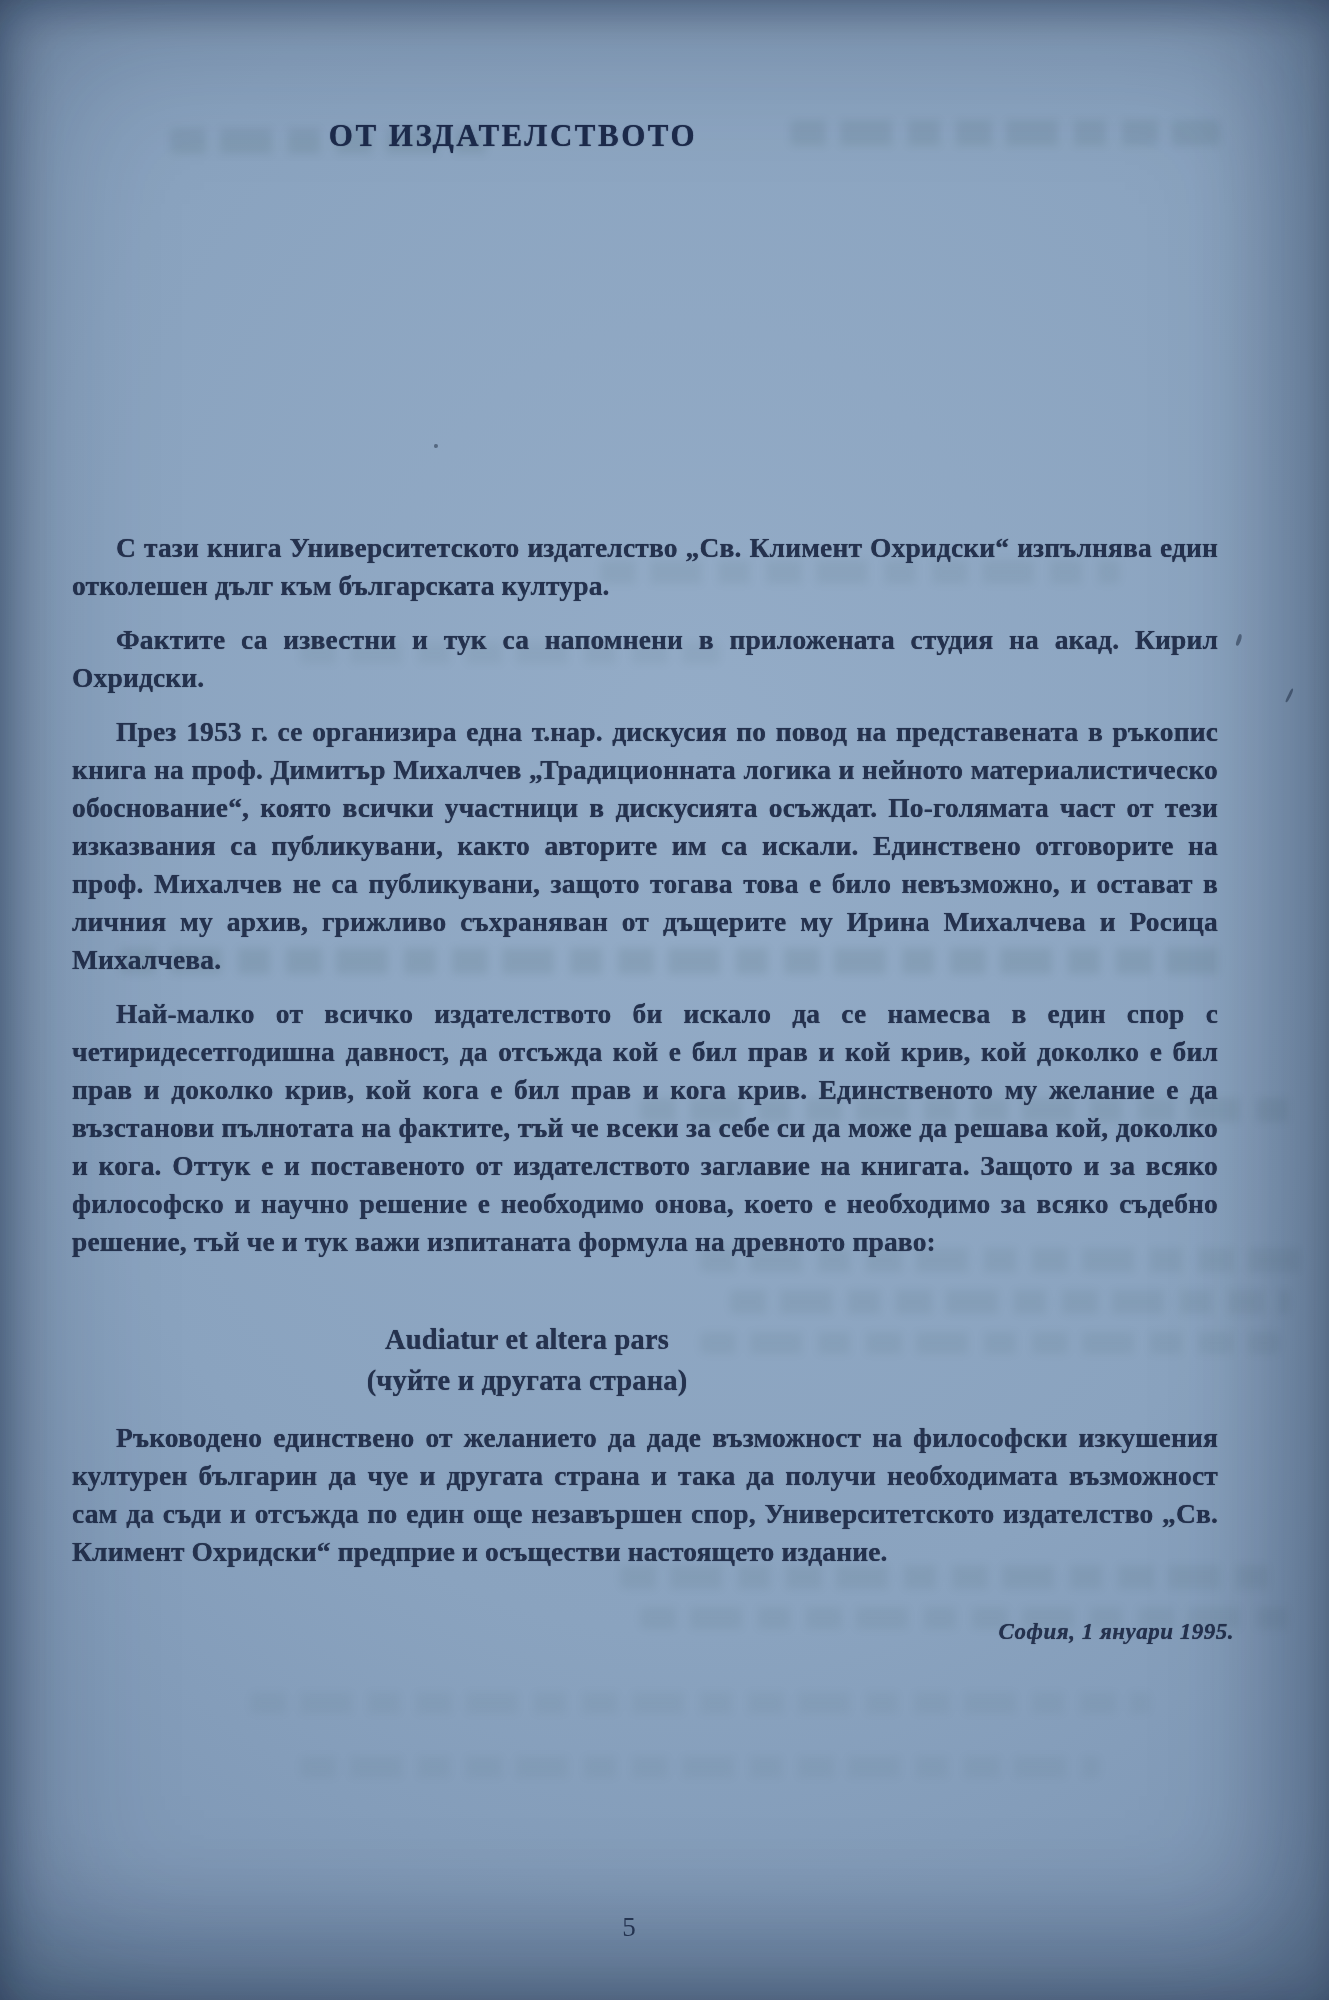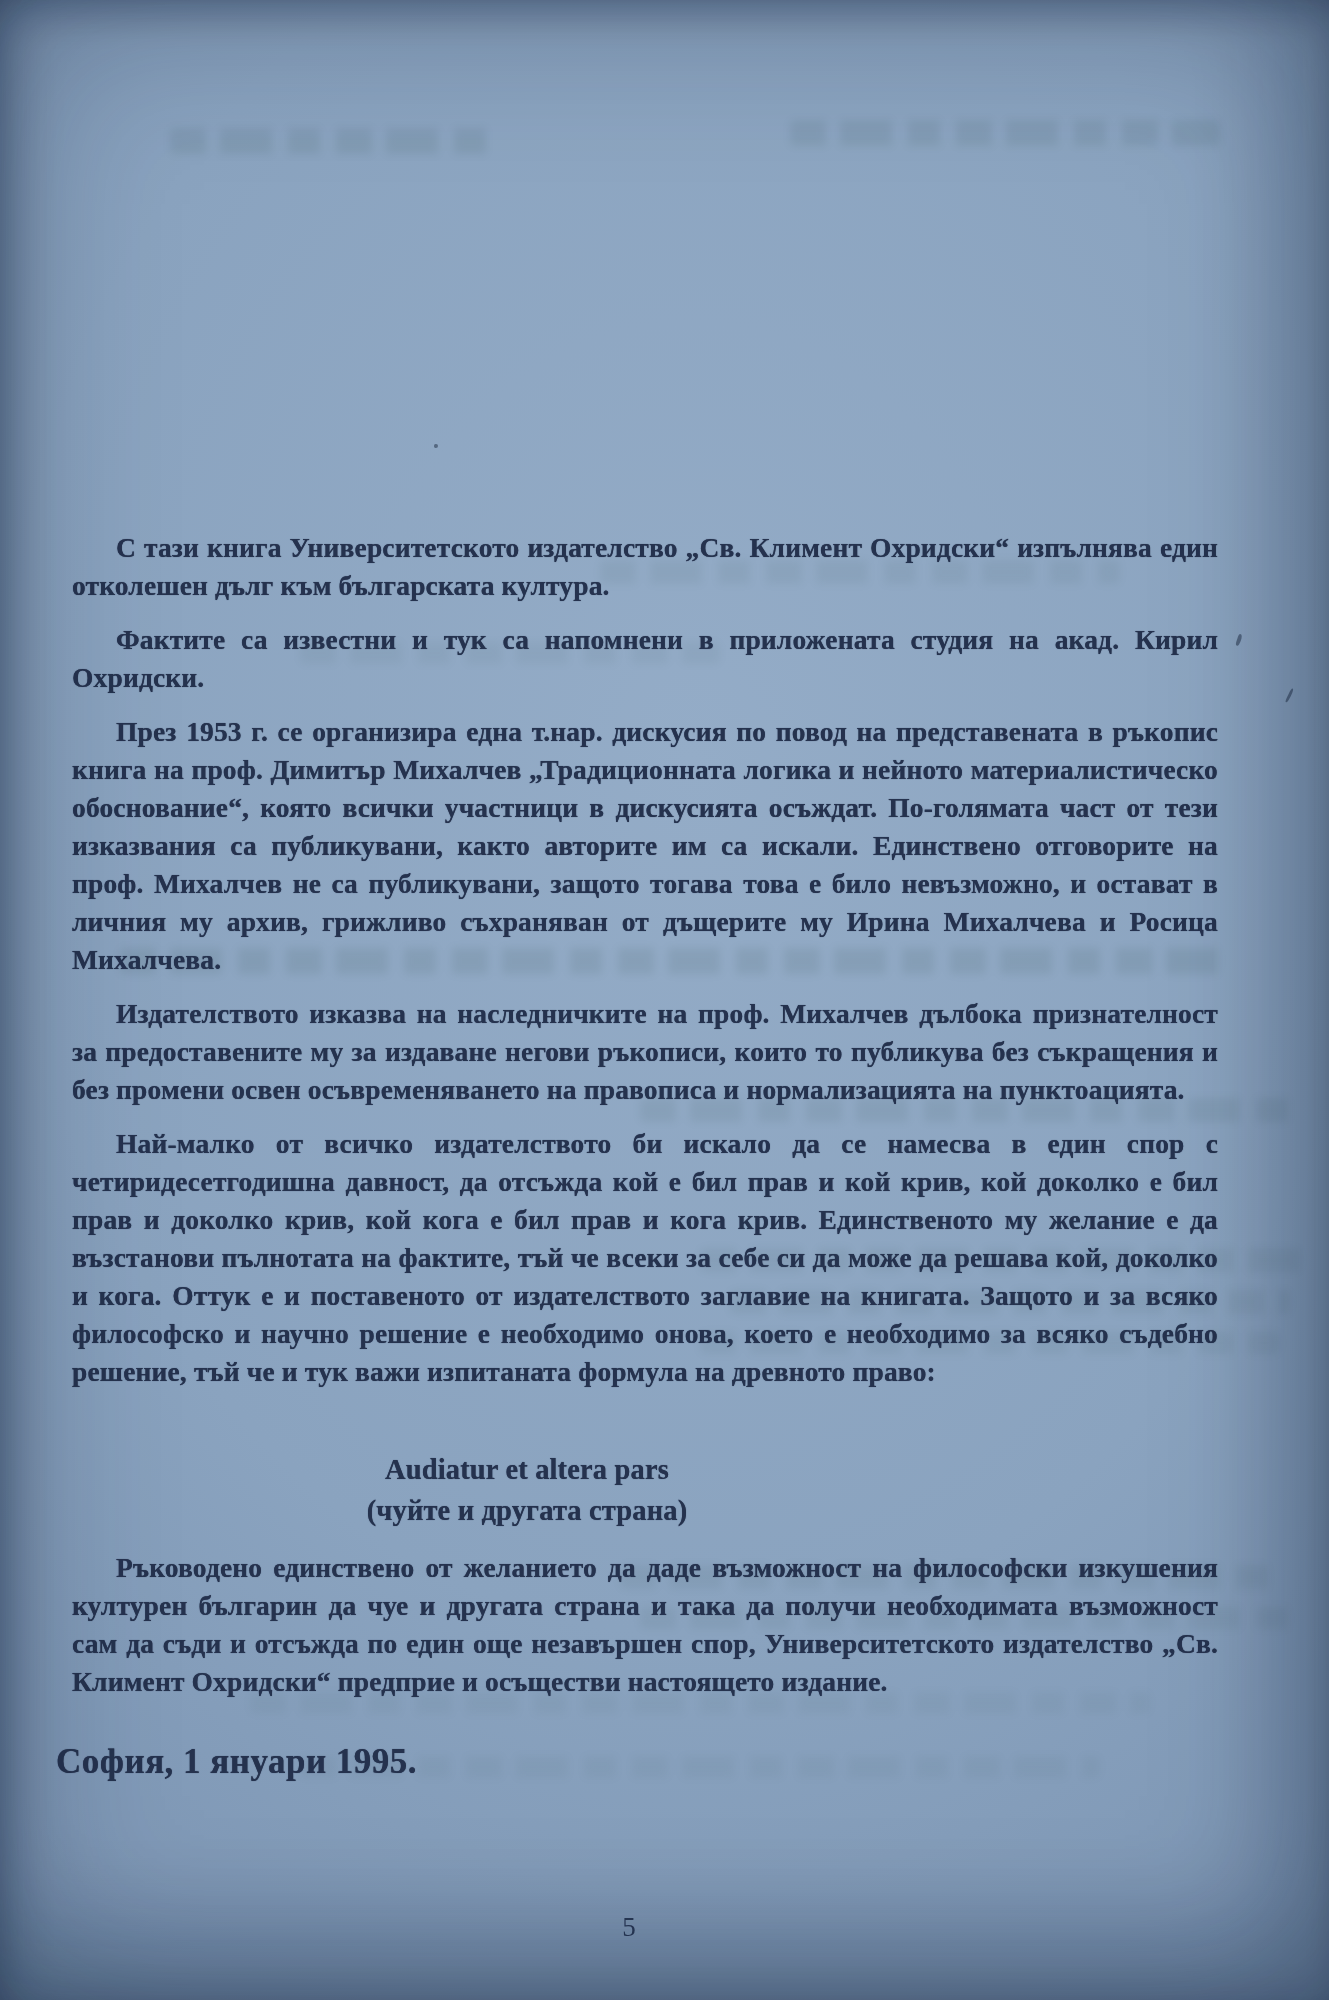--- a/index.html
+++ b/index.html
@@ -98,23 +98,24 @@
   .motto {
     margin: 58px 0 18px 0;
     text-align: center;
     transform: translateX(-118px);
     font-size: 28.5px;
     line-height: 41px;
     font-weight: 700;
   }
   .dateline {
     margin-top: 42px;
-    text-align: left;
+    text-align: right;
+    font-style: italic;
     font-weight: 700;
-    font-size: 35px;
+    font-size: 23px;
     letter-spacing: 0.5px;
   }
   .page-number {
     position: absolute;
     top: 1912px;
     left: 40px;
     width: 1178px;
     text-align: center;
     font-size: 27px;
     font-weight: 400;
@@ -139,26 +140,28 @@
   <div class="smudge" style="left:640px; top:1607px; width:650px; height:22px; opacity:.07;"></div>
   <div class="smudge" style="left:250px; top:1692px; width:900px; height:22px; opacity:.05;"></div>
   <div class="smudge" style="left:300px; top:1756px; width:800px; height:22px; opacity:.05;"></div>
 
   <div class="speck" style="left:1237px; top:634px; width:4px; height:12px; transform:rotate(18deg);"></div>
   <div class="speck" style="left:1288px; top:688px; width:3px; height:15px; transform:rotate(26deg);"></div>
   <div class="speck" style="left:434px; top:444px; width:4px; height:4px;"></div>
 
   <div class="page-content">
 
+    <div class="title-row">
+      <h1 class="title">ОТ ИЗДАТЕЛСТВОТО</h1>
+    </div>
 
     <div class="body-text">
       <p class="para">С тази книга Университетското издателство „Св. Климент Охридски“ изпълнява един отколешен дълг към българската култура.</p>
       <p class="para">Фактите са известни и тук са напомнени в приложената студия на акад. Кирил Охридски.</p>
       <p class="para">През 1953 г. се организира една т.нар. дискусия по повод на представената в ръкопис книга на проф. Димитър Михалчев „Традиционната логика и нейното материалистическо обоснование“, която всички участници в дискусията осъждат. По-голямата част от тези изказвания са публикувани, както авторите им са искали. Единствено отговорите на проф. Михалчев не са публикувани, защото тогава това е било невъзможно, и остават в личния му архив, грижливо съхраняван от дъщерите му Ирина Михалчева и Росица Михалчева.</p>
-      <p class="para">Издателството изказва на наследничките на проф. Михалчев дълбока признателност за предоставените му за издаване негови ръкописи, които то публикува без съкращения и без промени освен осъвременяването на правописа и нормализацията на пунктоацията.</p>
       <p class="para">Най-малко от всичко издателството би искало да се намесва в един спор с четиридесетгодишна давност, да отсъжда кой е бил прав и кой крив, кой доколко е бил прав и доколко крив, кой кога е бил прав и кога крив. Единственото му желание е да възстанови пълнотата на фактите, тъй че всеки за себе си да може да решава кой, доколко и кога. Оттук е и поставеното от издателството заглавие на книгата. Защото и за всяко философско и научно решение е необходимо онова, което е необходимо за всяко съдебно решение, тъй че и тук важи изпитаната формула на древното право:</p>
 
       <div class="motto">
         <div>Audiatur et altera pars</div>
         <div>(чуйте и другата страна)</div>
       </div>
 
       <p class="para">Ръководено единствено от желанието да даде възможност на философски изкушения културен българин да чуе и другата страна и така да получи необходимата възможност сам да съди и отсъжда по един още незавършен спор, Университетското издателство „Св. Климент Охридски“ предприе и осъществи настоящето издание.</p>
 
       <div class="dateline">София, 1 януари 1995.</div>

